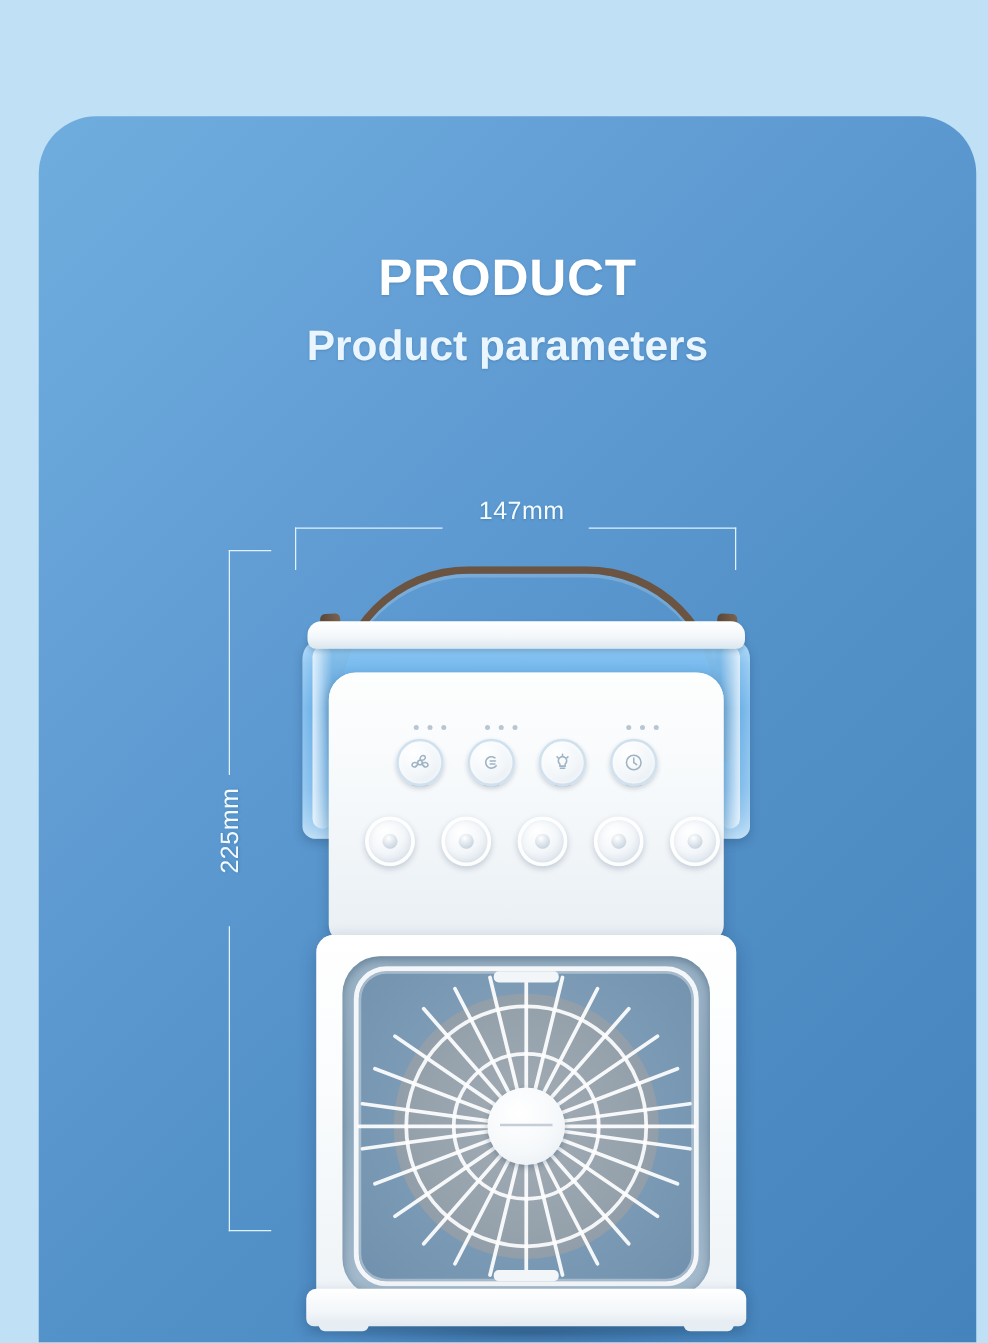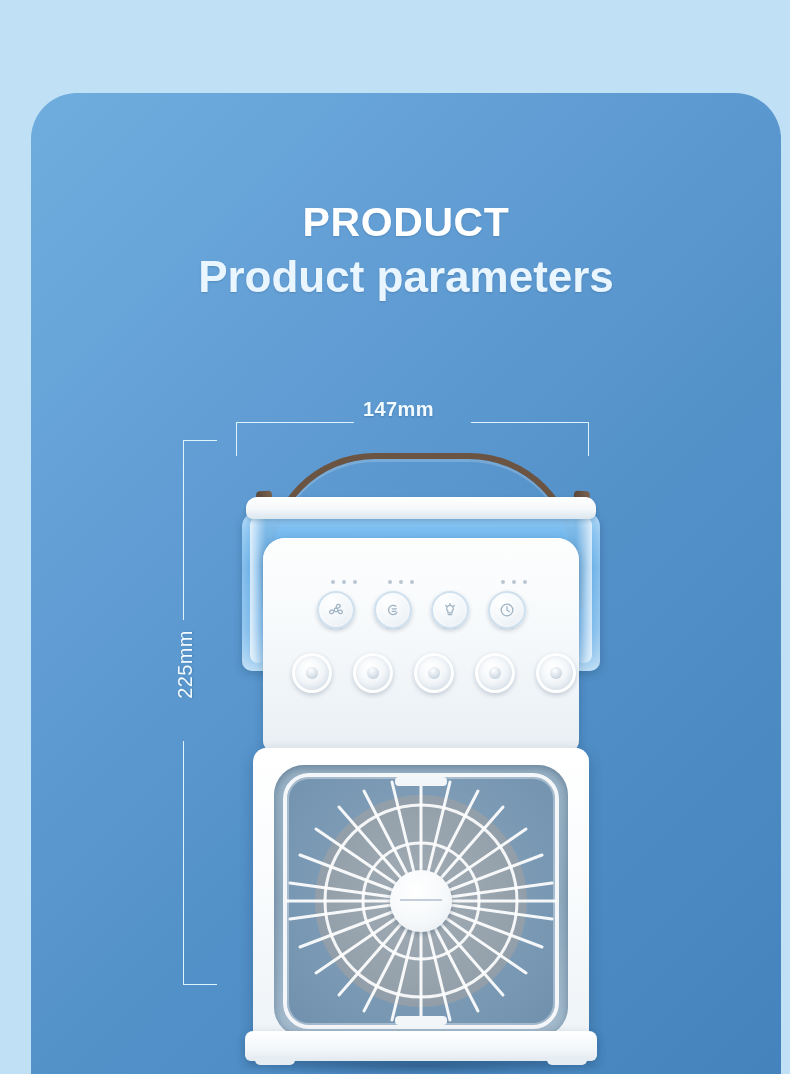--- a/index.html
+++ b/index.html
@@ -34,21 +34,21 @@
     font-weight:bold;
     font-size:41px;
     line-height:43px;
     letter-spacing:.6px;
     text-shadow:0 1px 2px rgba(30,70,110,.25);
   }
   .title-sub {
     margin-top:15px;
     color:#eaf6ff;
     font-weight:bold;
-    font-size:44px;
+    font-size:34px;
     line-height:36px;
     text-shadow:0 1px 2px rgba(30,70,110,.25);
   }
 
   
   .dim-line { position:absolute; background:#dff2ff; }
   .dim-h { height:1.4px; }
   .dim-v { width:1.4px; }
 
   .dim-label {
@@ -271,21 +271,21 @@
 
   <div class="card">
 
     <div class="titles">
       <div class="title-main">
         <div>PRODUCT</div>
       </div>
       <div class="title-sub">Product parameters</div>
     </div>
 
-    <div class="dim-label" style="left:332px; top:305px;font-weight:bold;">147mm</div>
+    <div class="dim-label" style="left:352px; top:305px;">147mm</div>
 
     <div class="dim-line dim-h" style="left:205px; top:329px; width:118px;"></div>
 
     <div class="dim-line dim-h" style="left:440px; top:329px; width:118px;"></div>
 
     <div class="dim-line dim-v" style="left:205px; top:329px; height:34px;"></div>
     <div class="dim-line dim-v" style="left:557px; top:329px; height:34px;"></div>
 
     <div class="dim-label dim-label-v" style="left:114px; top:560px; width:80px; text-align:center;">225mm</div>
 

